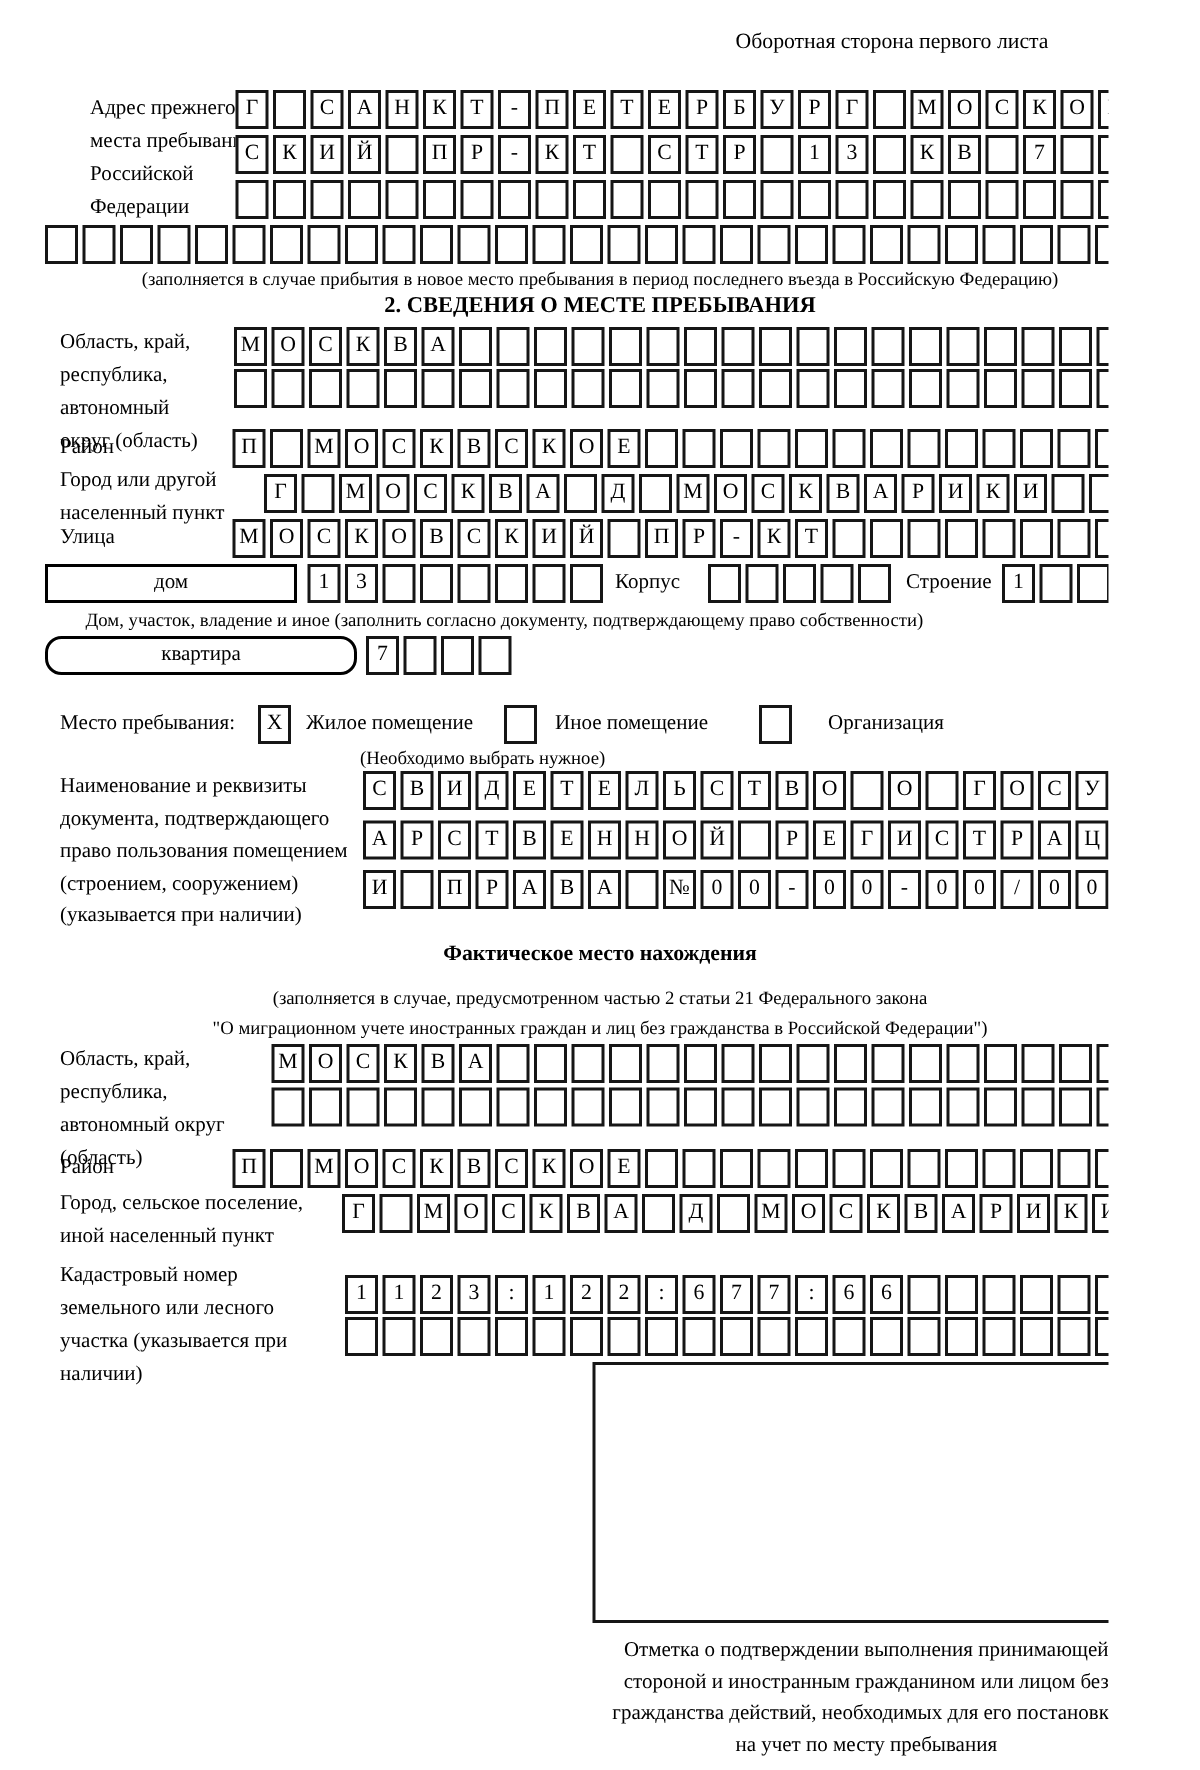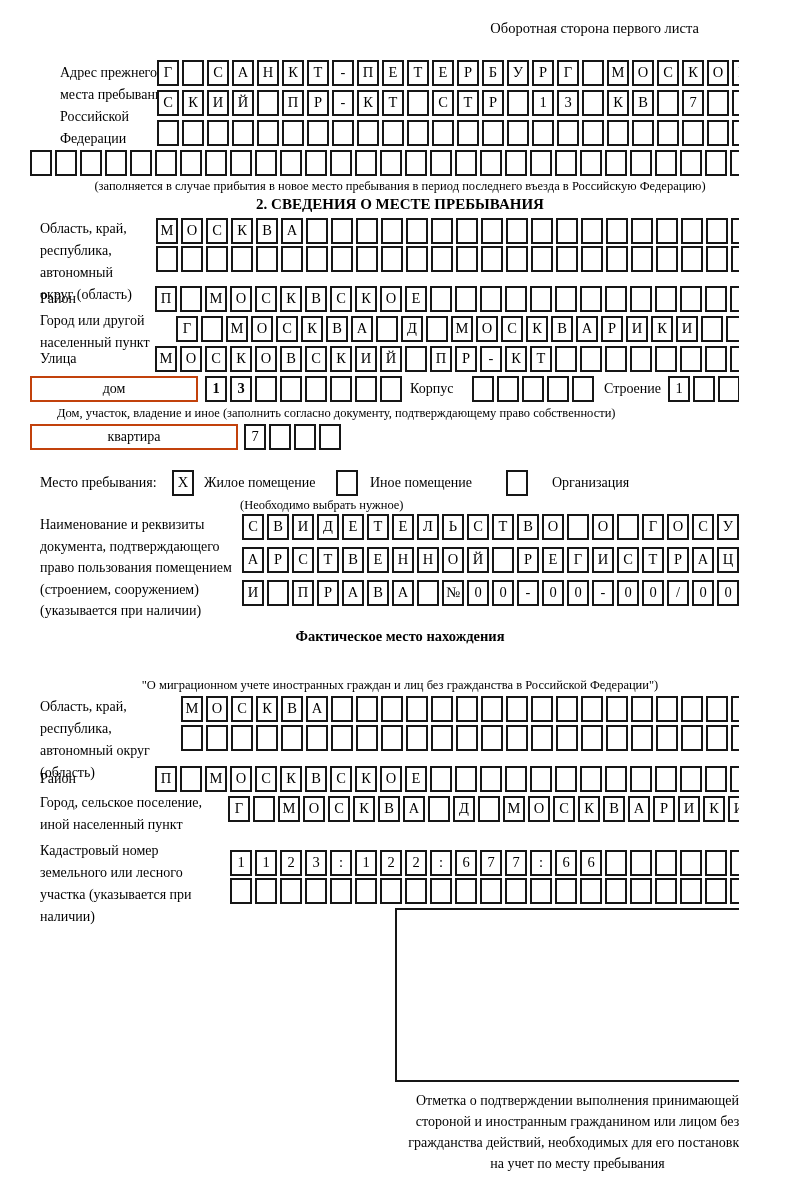--- a/index.html
+++ b/index.html
@@ -14,21 +14,21 @@
   .center { left:0; width:800px; text-align:center; }
   .h2 { position:absolute; left:0; width:800px; text-align:center; font-size:15px; font-weight:bold; }
   .h3 { position:absolute; left:0; width:800px; text-align:center; font-size:14.5px; font-weight:bold; }
   .cellrow { position:absolute; white-space:nowrap; height:26px; }
   .cell {
     display:inline-block; box-sizing:border-box; width:22px; height:26px;
     border:2px solid #161616; margin-right:3px; text-align:center;
     font-size:14.5px; line-height:21px; vertical-align:top; background:#fff;
   }
   .labelbox {
-    position:absolute; box-sizing:border-box; height:26px; border:2px solid #c2410c;
+    position:absolute; box-sizing:border-box; height:26px; border:2px solid #000000;
     text-align:center; font-size:14px; line-height:21px; background:#fff;
   }
   .checkbox {
     position:absolute; box-sizing:border-box; width:22px; height:26px;
     border:2px solid #161616; text-align:center; font-size:14.5px; line-height:21px;
     background:#fff;
   }
   .stampbox { position:absolute; border:2px solid #161616; background:#fff; }
   .caption { position:absolute; text-align:center; font-size:14px; line-height:21px; }
 </style>
@@ -55,45 +55,46 @@
   <div class="lbl" style="left:40px; top:288px;">Район</div>
   <div class="cellrow" style="left:155px; top:286px;"><span class="cell">П</span><span class="cell"></span><span class="cell">М</span><span class="cell">О</span><span class="cell">С</span><span class="cell">К</span><span class="cell">В</span><span class="cell">С</span><span class="cell">К</span><span class="cell">О</span><span class="cell">Е</span><span class="cell"></span><span class="cell"></span><span class="cell"></span><span class="cell"></span><span class="cell"></span><span class="cell"></span><span class="cell"></span><span class="cell"></span><span class="cell"></span><span class="cell"></span><span class="cell"></span><span class="cell"></span><span class="cell"></span></div>
 
   <div class="lbl" style="left:40px; top:310px; width:135px;">Город или другой населенный пункт</div>
   <div class="cellrow" style="left:176px; top:316px;"><span class="cell">Г</span><span class="cell"></span><span class="cell">М</span><span class="cell">О</span><span class="cell">С</span><span class="cell">К</span><span class="cell">В</span><span class="cell">А</span><span class="cell"></span><span class="cell">Д</span><span class="cell"></span><span class="cell">М</span><span class="cell">О</span><span class="cell">С</span><span class="cell">К</span><span class="cell">В</span><span class="cell">А</span><span class="cell">Р</span><span class="cell">И</span><span class="cell">К</span><span class="cell">И</span><span class="cell"></span><span class="cell"></span></div>
 
   <div class="lbl" style="left:40px; top:348px;">Улица</div>
   <div class="cellrow" style="left:155px; top:346px;"><span class="cell">М</span><span class="cell">О</span><span class="cell">С</span><span class="cell">К</span><span class="cell">О</span><span class="cell">В</span><span class="cell">С</span><span class="cell">К</span><span class="cell">И</span><span class="cell">Й</span><span class="cell"></span><span class="cell">П</span><span class="cell">Р</span><span class="cell">-</span><span class="cell">К</span><span class="cell">Т</span><span class="cell"></span><span class="cell"></span><span class="cell"></span><span class="cell"></span><span class="cell"></span><span class="cell"></span><span class="cell"></span><span class="cell"></span></div>
 
   <div class="labelbox" style="left:30px; top:376px; width:168px;">дом</div>
-  <div class="cellrow" style="left:205px; top:376px;font-weight:bold;"><span class="cell">1</span><span class="cell">3</span><span class="cell"></span><span class="cell"></span><span class="cell"></span><span class="cell"></span><span class="cell"></span><span class="cell"></span></div>
+  <div class="cellrow" style="left:205px; top:376px;"><span class="cell">1</span><span class="cell">3</span><span class="cell"></span><span class="cell"></span><span class="cell"></span><span class="cell"></span><span class="cell"></span><span class="cell"></span></div>
   <div class="lbl" style="left:410px; top:378px;">Корпус</div>
   <div class="cellrow" style="left:472px; top:376px;"><span class="cell"></span><span class="cell"></span><span class="cell"></span><span class="cell"></span><span class="cell"></span></div>
   <div class="lbl" style="left:604px; top:378px;text-align:center;">Строение</div>
   <div class="cellrow" style="left:668px; top:376px;"><span class="cell">1</span><span class="cell"></span><span class="cell"></span><span class="cell"></span></div>
   <div class="note" style="left:37px; top:404px;margin-left:20px;">Дом, участок, владение и иное (заполнить согласно документу, подтверждающему право собственности)</div>
 
-  <div class="labelbox" style="left:30px; top:424px; width:208px;">квартира</div>
+  <div class="labelbox" style="left:30px; top:424px; width:208px;border-radius:11px;">квартира</div>
   <div class="cellrow" style="left:244px; top:424px;"><span class="cell">7</span><span class="cell"></span><span class="cell"></span><span class="cell"></span></div>
 
   <div class="lbl" style="left:40px; top:472px;">Место пребывания:</div>
   <div class="checkbox" style="left:172px; top:470px;">X</div>
   <div class="lbl" style="left:204px; top:472px;">Жилое помещение</div>
   <div class="checkbox" style="left:336px; top:470px;"></div>
   <div class="lbl" style="left:370px; top:472px;">Иное помещение</div>
   <div class="checkbox" style="left:506px; top:470px;"></div>
   <div class="lbl" style="left:552px; top:472px;">Организация</div>
   <div class="note" style="left:240px; top:496px;">(Необходимо выбрать нужное)</div>
 
   <div class="lbl" style="left:40px; top:514px; width:205px; line-height:21.5px;">Наименование и реквизиты документа, подтверждающего право пользования помещением (строением, сооружением) (указывается при наличии)</div>
   <div class="cellrow" style="left:242px; top:514px;"><span class="cell">С</span><span class="cell">В</span><span class="cell">И</span><span class="cell">Д</span><span class="cell">Е</span><span class="cell">Т</span><span class="cell">Е</span><span class="cell">Л</span><span class="cell">Ь</span><span class="cell">С</span><span class="cell">Т</span><span class="cell">В</span><span class="cell">О</span><span class="cell"></span><span class="cell">О</span><span class="cell"></span><span class="cell">Г</span><span class="cell">О</span><span class="cell">С</span><span class="cell">У</span><span class="cell">Д</span></div>
   <div class="cellrow" style="left:242px; top:547px;"><span class="cell">А</span><span class="cell">Р</span><span class="cell">С</span><span class="cell">Т</span><span class="cell">В</span><span class="cell">Е</span><span class="cell">Н</span><span class="cell">Н</span><span class="cell">О</span><span class="cell">Й</span><span class="cell"></span><span class="cell">Р</span><span class="cell">Е</span><span class="cell">Г</span><span class="cell">И</span><span class="cell">С</span><span class="cell">Т</span><span class="cell">Р</span><span class="cell">А</span><span class="cell">Ц</span><span class="cell">И</span></div>
   <div class="cellrow" style="left:242px; top:580px;"><span class="cell">И</span><span class="cell"></span><span class="cell">П</span><span class="cell">Р</span><span class="cell">А</span><span class="cell">В</span><span class="cell">А</span><span class="cell"></span><span class="cell">№</span><span class="cell">0</span><span class="cell">0</span><span class="cell">-</span><span class="cell">0</span><span class="cell">0</span><span class="cell">-</span><span class="cell">0</span><span class="cell">0</span><span class="cell">/</span><span class="cell">0</span><span class="cell">0</span><span class="cell">0</span></div>
 
   <div class="h3" style="top:628px;">Фактическое место нахождения</div>
+  <div class="note center" style="top:656px;">(заполняется в случае, предусмотренном частью 2 статьи 21 Федерального закона</div>
   <div class="note center" style="top:676px;">"О миграционном учете иностранных граждан и лиц без гражданства в Российской Федерации")</div>
 
   <div class="lbl" style="left:40px; top:696px; width:118px;">Область, край, республика, автономный округ (область)</div>
   <div class="cellrow" style="left:181px; top:696px;"><span class="cell">М</span><span class="cell">О</span><span class="cell">С</span><span class="cell">К</span><span class="cell">В</span><span class="cell">А</span><span class="cell"></span><span class="cell"></span><span class="cell"></span><span class="cell"></span><span class="cell"></span><span class="cell"></span><span class="cell"></span><span class="cell"></span><span class="cell"></span><span class="cell"></span><span class="cell"></span><span class="cell"></span><span class="cell"></span><span class="cell"></span><span class="cell"></span><span class="cell"></span><span class="cell"></span></div>
   <div class="cellrow" style="left:181px; top:725px;"><span class="cell"></span><span class="cell"></span><span class="cell"></span><span class="cell"></span><span class="cell"></span><span class="cell"></span><span class="cell"></span><span class="cell"></span><span class="cell"></span><span class="cell"></span><span class="cell"></span><span class="cell"></span><span class="cell"></span><span class="cell"></span><span class="cell"></span><span class="cell"></span><span class="cell"></span><span class="cell"></span><span class="cell"></span><span class="cell"></span><span class="cell"></span><span class="cell"></span><span class="cell"></span></div>
 
   <div class="lbl" style="left:40px; top:768px;">Район</div>
   <div class="cellrow" style="left:155px; top:766px;"><span class="cell">П</span><span class="cell"></span><span class="cell">М</span><span class="cell">О</span><span class="cell">С</span><span class="cell">К</span><span class="cell">В</span><span class="cell">С</span><span class="cell">К</span><span class="cell">О</span><span class="cell">Е</span><span class="cell"></span><span class="cell"></span><span class="cell"></span><span class="cell"></span><span class="cell"></span><span class="cell"></span><span class="cell"></span><span class="cell"></span><span class="cell"></span><span class="cell"></span><span class="cell"></span><span class="cell"></span><span class="cell"></span></div>
 
   <div class="lbl" style="left:40px; top:792px; width:190px;">Город, сельское поселение, иной населенный пункт</div>

